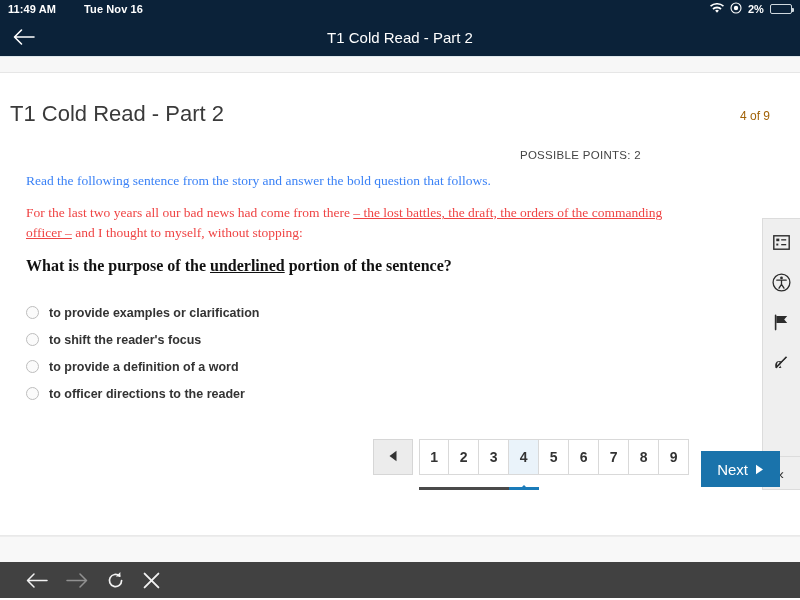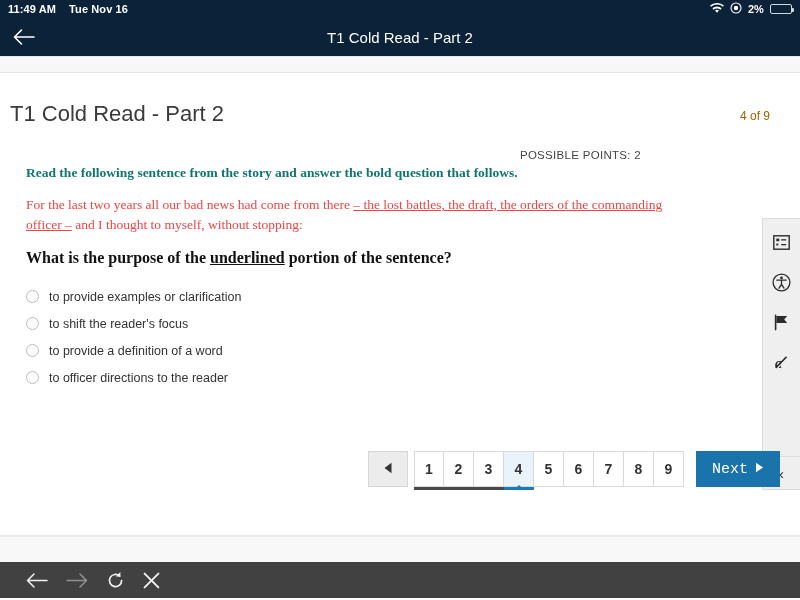--- a/index.html
+++ b/index.html
@@ -11,21 +11,21 @@
   }
   .screen { position: relative; width: 800px; height: 600px; }
 
   
   .status-bar {
     height: 18px; background: #0b2239; color: #ffffff;
     display: flex; align-items: center; justify-content: space-between;
     padding: 0 8px; font-size: 11px; font-weight: bold;
     letter-spacing: .1px;
   }
-  .status-left { display: flex; align-items: center; gap: 13px; }
+  .status-left { display: flex; align-items: center; gap: 28px; }
   .status-right { display: flex; align-items: center; gap: 6px; }
   .status-right .pct { font-size: 11px; font-weight: bold; }
   .battery {
     width: 22px; height: 10px; border: 1.2px solid #cfd8de;
     border-radius: 2px; position: relative;
   }
   .battery::after {
     content: ""; position: absolute; right: -3px; top: 3px;
     width: 2px; height: 4px; background: #cfd8de; border-radius: 0 1px 1px 0;
   }
@@ -63,37 +63,37 @@
   .page-title { font-size: 22px; color: #3a3a3a; font-weight: normal; }
   .page-counter { font-size: 12px; color: #a16207; padding-bottom: 4px; }
 
   .question-area { padding: 22px 0 0 26px; width: 700px; }
   .points {
     text-align: right; font-size: 11.5px; color: #444;
     width: 615px; letter-spacing: .3px;
   }
   .instruction {
     font-family: "Liberation Serif", serif;
-    font-weight: bold; font-size: 13.5px; color: #0f766e;
-    margin-top: 4px;
+    font-weight: normal; font-size: 13.5px; color: #3b82f6;
+    margin-top: 12px;
   }
   .passage {
     font-family: "Liberation Serif", serif;
     font-size: 13.5px; color: #ef4444; line-height: 1.45;
     margin-top: 14px; width: 672px;
   }
   .passage .u { text-decoration: underline; }
   .prompt {
     font-family: "Liberation Serif", serif;
     font-weight: bold; font-size: 16px; color: #111;
     margin-top: 15px;
   }
   .prompt .u { text-decoration: underline; }
 
-  .options { margin-top: 16px; }
+  .options { margin-top: 24px; font-weight: bold; }
   .option {
     display: flex; align-items: center; gap: 10px;
     height: 27px; cursor: pointer;
   }
   .radio {
     width: 13px; height: 13px; border-radius: 50%;
     border: 1px solid #bdbdbd; background: #fbfbfb;
     flex: 0 0 auto;
   }
   .option-label { font-size: 12.5px; color: #333; }
@@ -145,21 +145,22 @@
   .pg-caret {
     position: absolute; bottom: -3px; width: 0; height: 0;
     border-left: 5px solid transparent; border-right: 5px solid transparent;
     border-bottom: 5px solid #1a7bb9;
   }
   .pg-next {
     margin-left: 12px; height: 36px; padding: 0 16px;
     background: #1a73ab; color: #fff; border: none;
     display: flex; align-items: center; gap: 7px;
     font-size: 15px; cursor: pointer;
-    font-family: Liberation Mono, monospace;
+    font-family: Liberation Sans, sans-serif;
+    margin-top: 12px;
   }
 
   
   .footer-strip { height: 26px; background: #f8f8f8; border-top: 1px solid #ededed; }
   .browser-bar {
     height: 36px; background: #414141;
     display: flex; align-items: center; gap: 18px; padding-left: 26px;
   }
   .bb-btn { cursor: pointer; display: flex; align-items: center; }
   .bb-dim { opacity: .45; }

